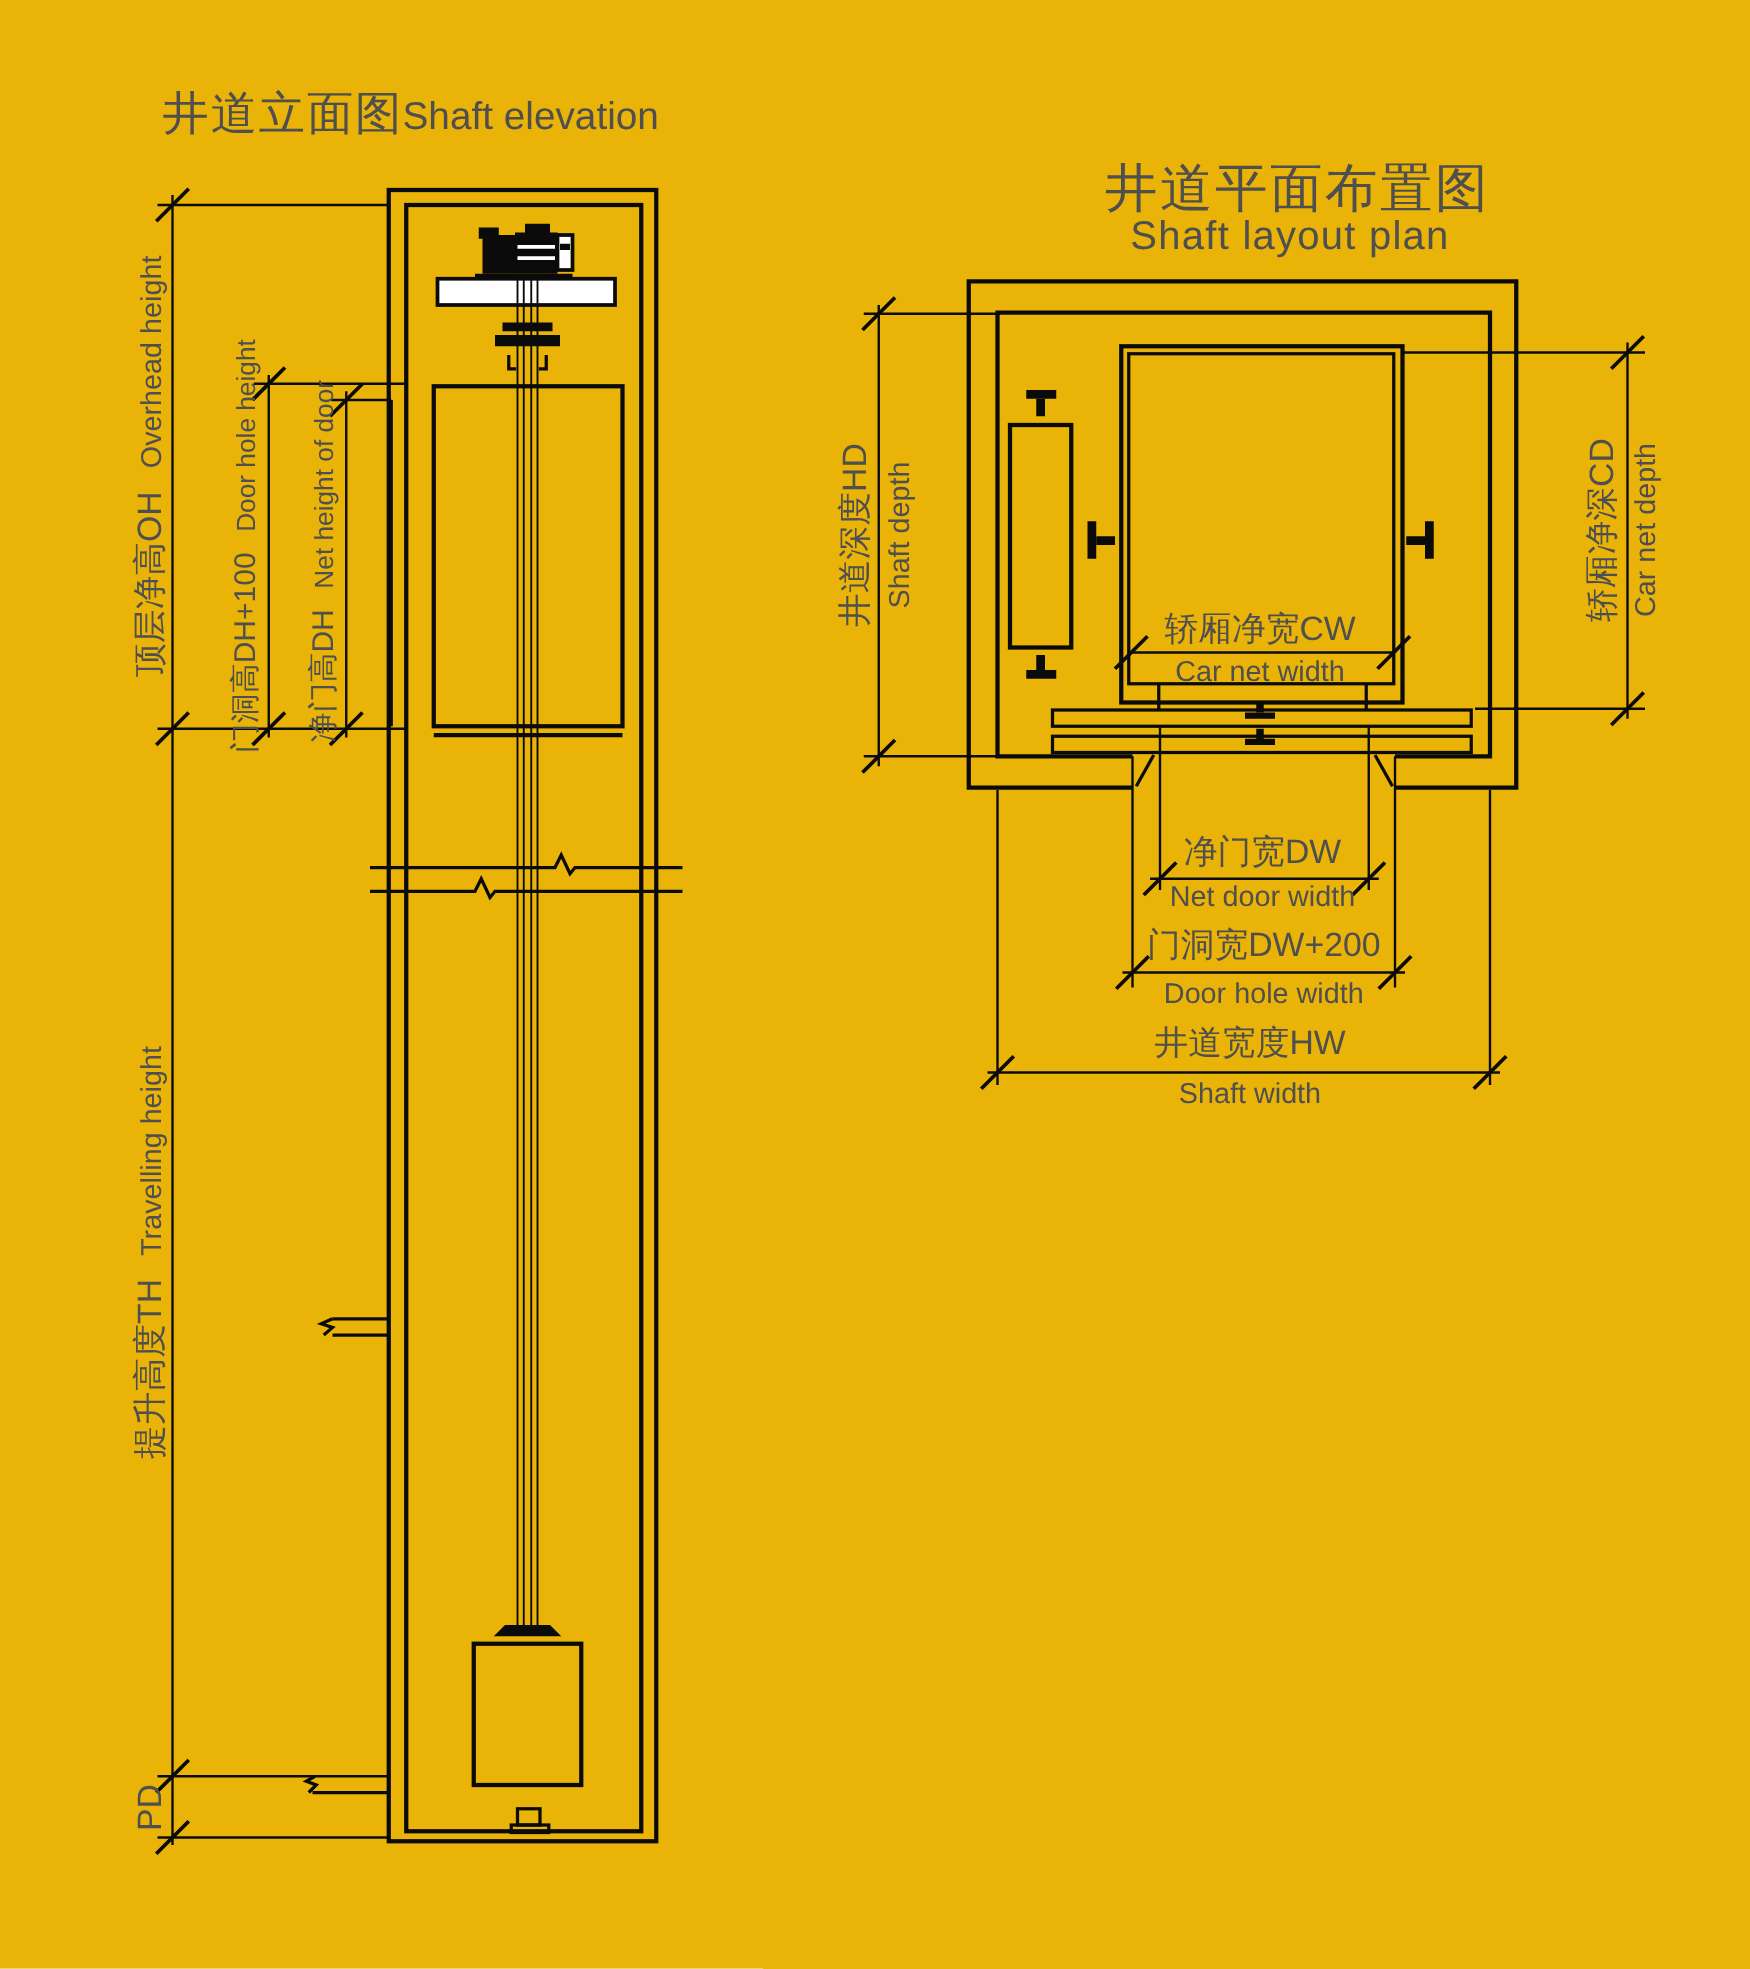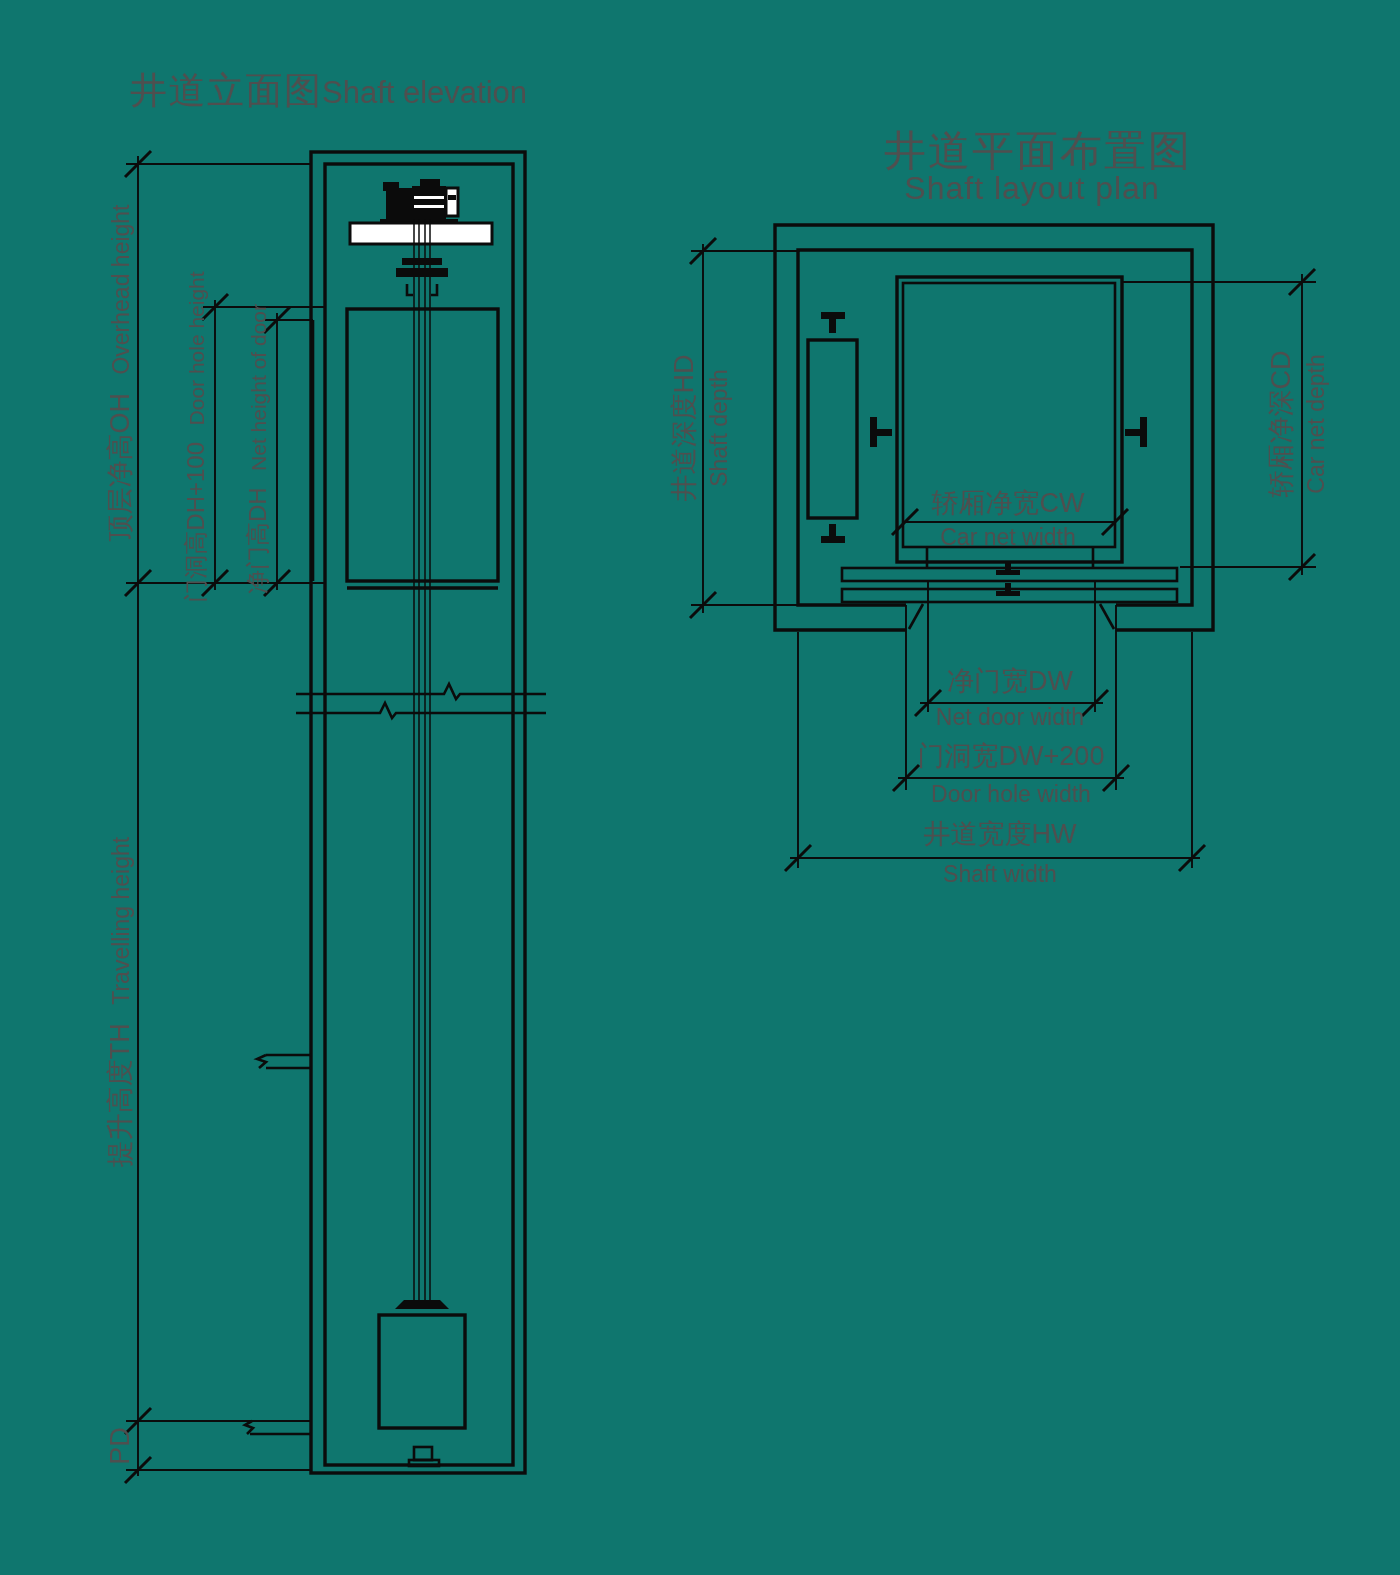--- a/index.html
+++ b/index.html
@@ -1,16 +1,16 @@
 <!DOCTYPE html>
 <html><head>
 <meta charset="utf-8">
 <style>
   html,body{margin:0;padding:0;background:#ffffff;}
-  .page{width:1400px;height:1575px;background:#0f766e;position:relative;overflow:hidden;}
+  .page{width:1400px;height:1575px;background:#eab308;position:relative;overflow:hidden;}
   svg text{font-family:"Liberation Sans","DejaVu Sans",sans-serif;fill:#4f4f4f;}
   .title-zh{font-size:37px;letter-spacing:1.5px;}
   .title-en{font-size:31px;}
   .title-zh-lg{font-size:42px;letter-spacing:2px;}
   .title-en-lg{font-size:32px;letter-spacing:1px;}
   .t-zh{font-size:27px;}
   .t-en{font-size:23px;}
   .t-zh-sm{font-size:24px;}
   .t-en-sm{font-size:21px;}
   .w{stroke:#0b0b0b;stroke-width:3.4;fill:none;}          

